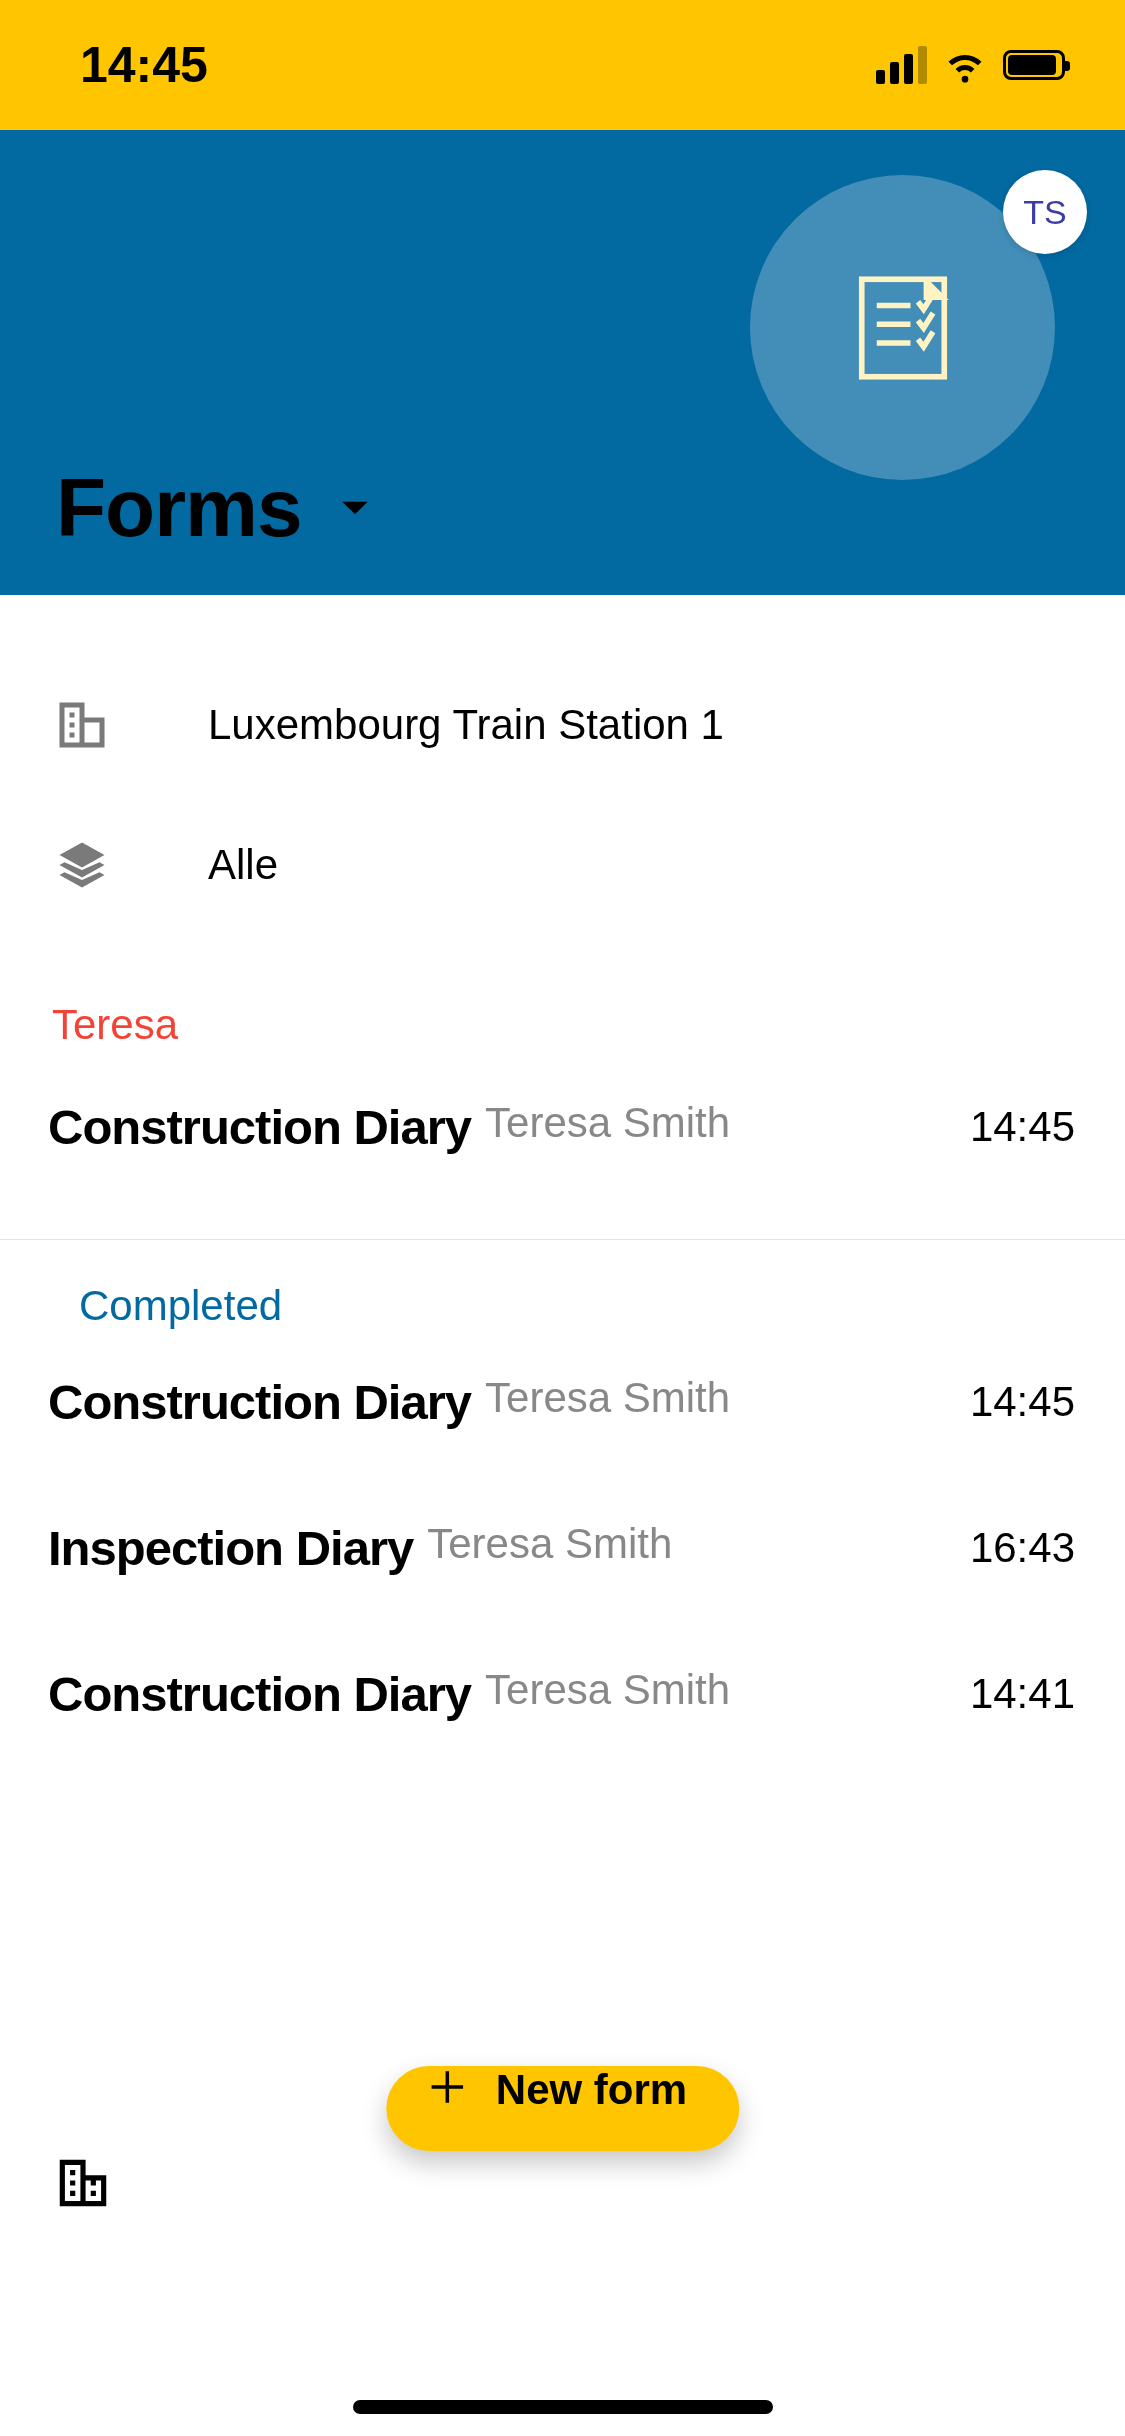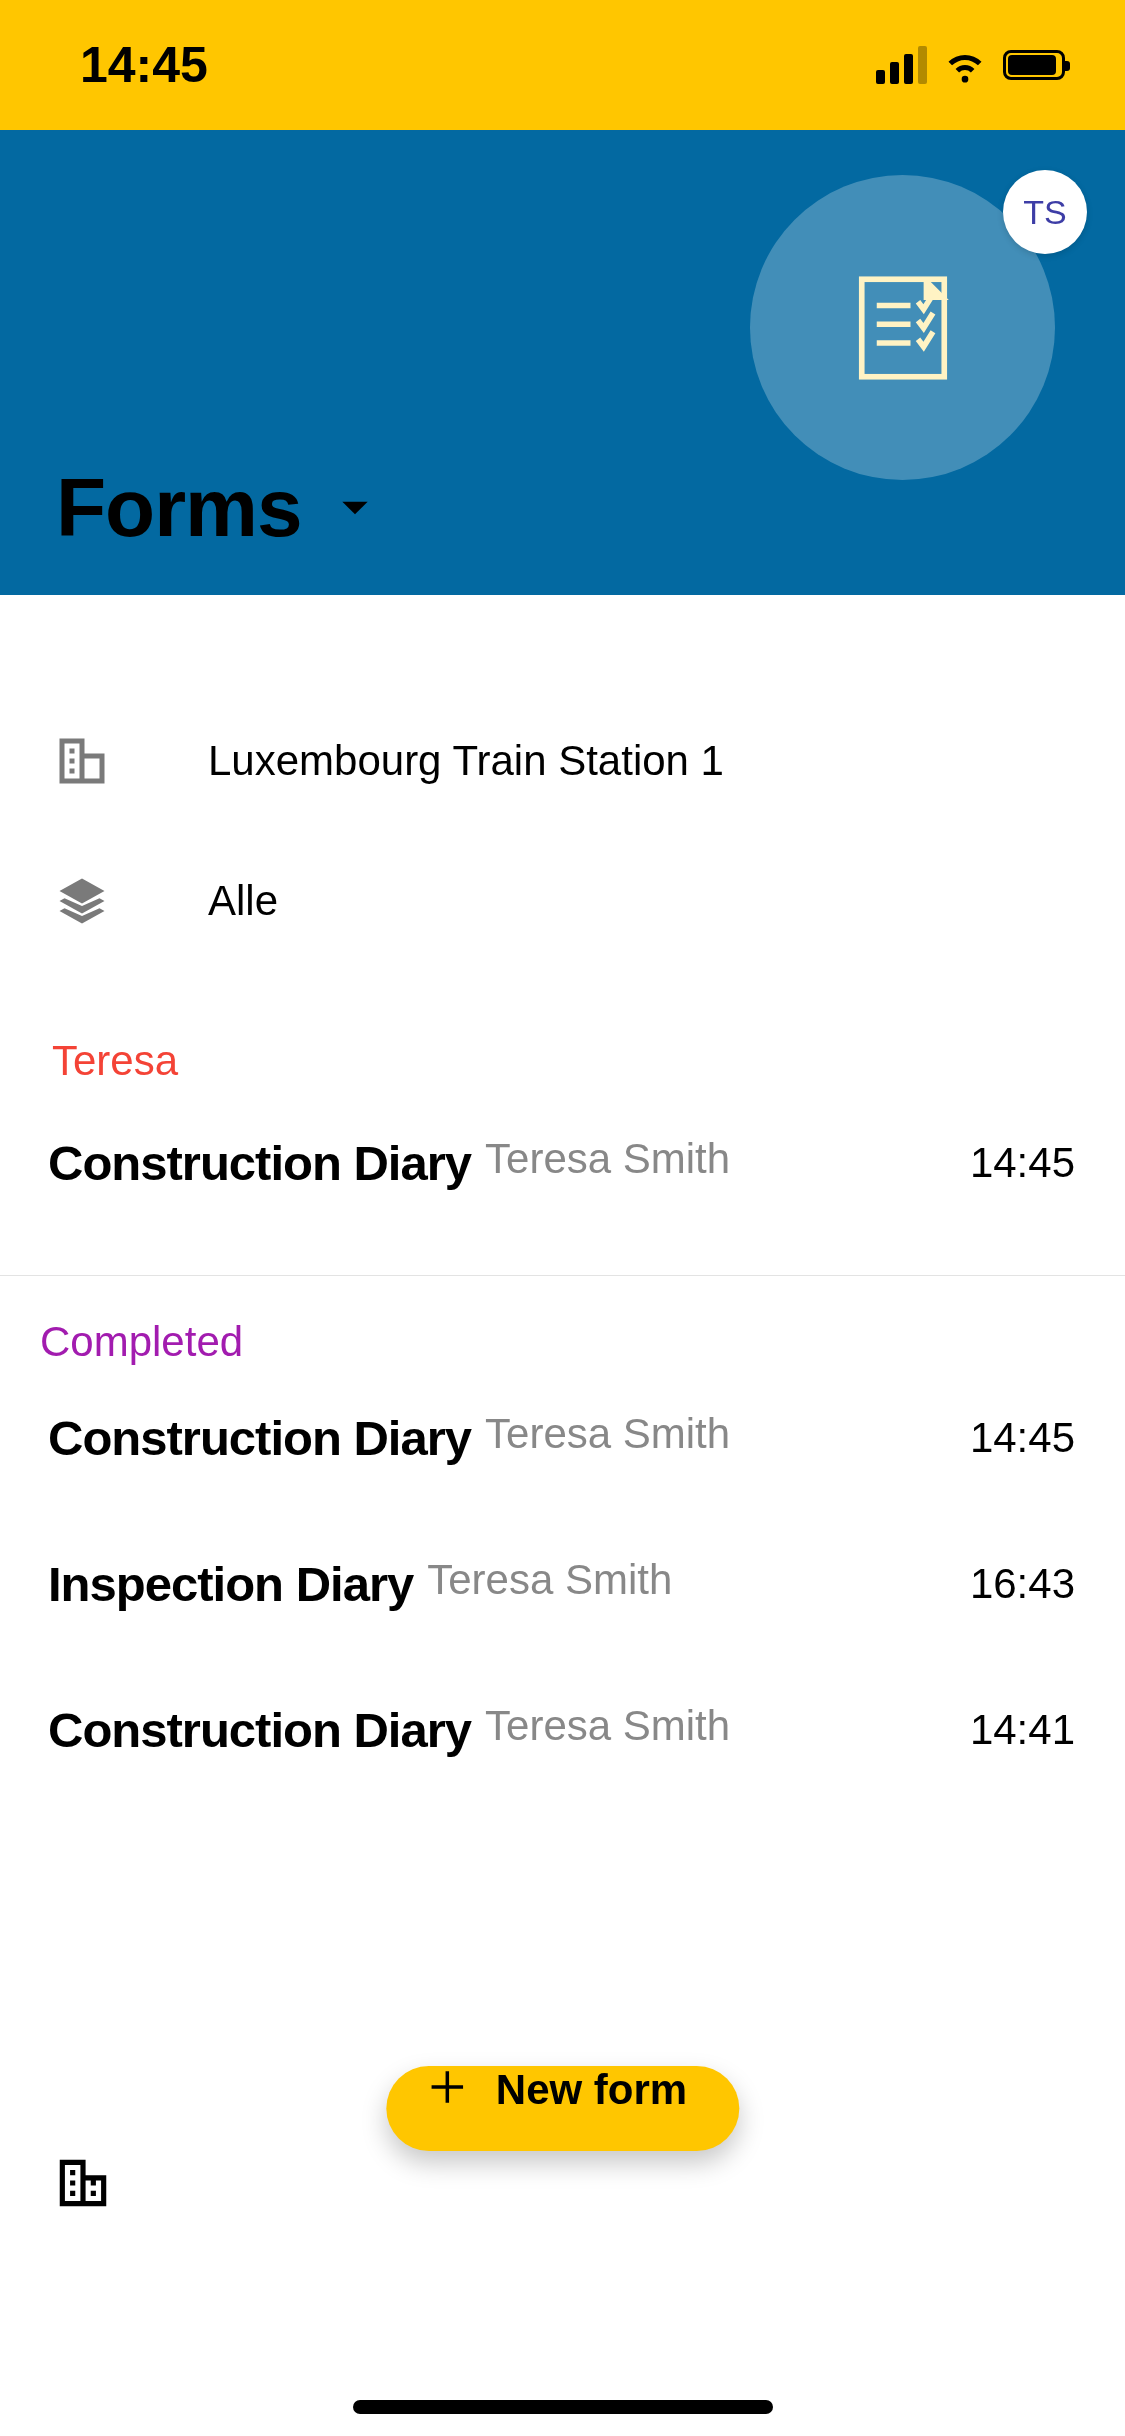--- a/index.html
+++ b/index.html
@@ -38,32 +38,32 @@
   }
   .header-illo {
     position:absolute; top:45px; right:70px; width:305px; height:305px; border-radius:50%;
     background:rgba(255,255,255,.25);
     display:flex; align-items:center; justify-content:center;
     z-index:0;
   }
   .avatar{z-index:2;}
 
   
-  .filters { padding:60px 69px 30px 52px;margin-top:36px; }
+  .filters { padding:60px 69px 30px 52px; }
   .filter-row { display:flex; align-items:center; gap:96px; height:140px; }
   .filter-icon { width:60px; height:60px; color:#7a7a7a; flex-shrink:0;}
   .filter-label { font-size:42px; color:#000; }
 
   
   .section-header {
     padding:10px 52px 50px 52px;
     font-size:42px;
   }
   .section-header.drafts { color:#F44336; padding-top:36px;}
-  .section-header.completed { color:#a21caf; padding:14px 50px 44px 40px;}
+  .section-header.completed { color:#0369a1; padding:14px 50px 44px 79px;}
 
   
   .list-item {
     padding:0 50px 60px 48px;
     display:flex; justify-content:space-between; align-items:center;
   }
   .list-item .left { display:flex; gap:14px;}
   .item-title { font-size:49px; font-weight:700; letter-spacing:-1px;}
   .item-sub { font-size:42px; color:#888; }
   .item-time { font-size:42px; color:#000; }

